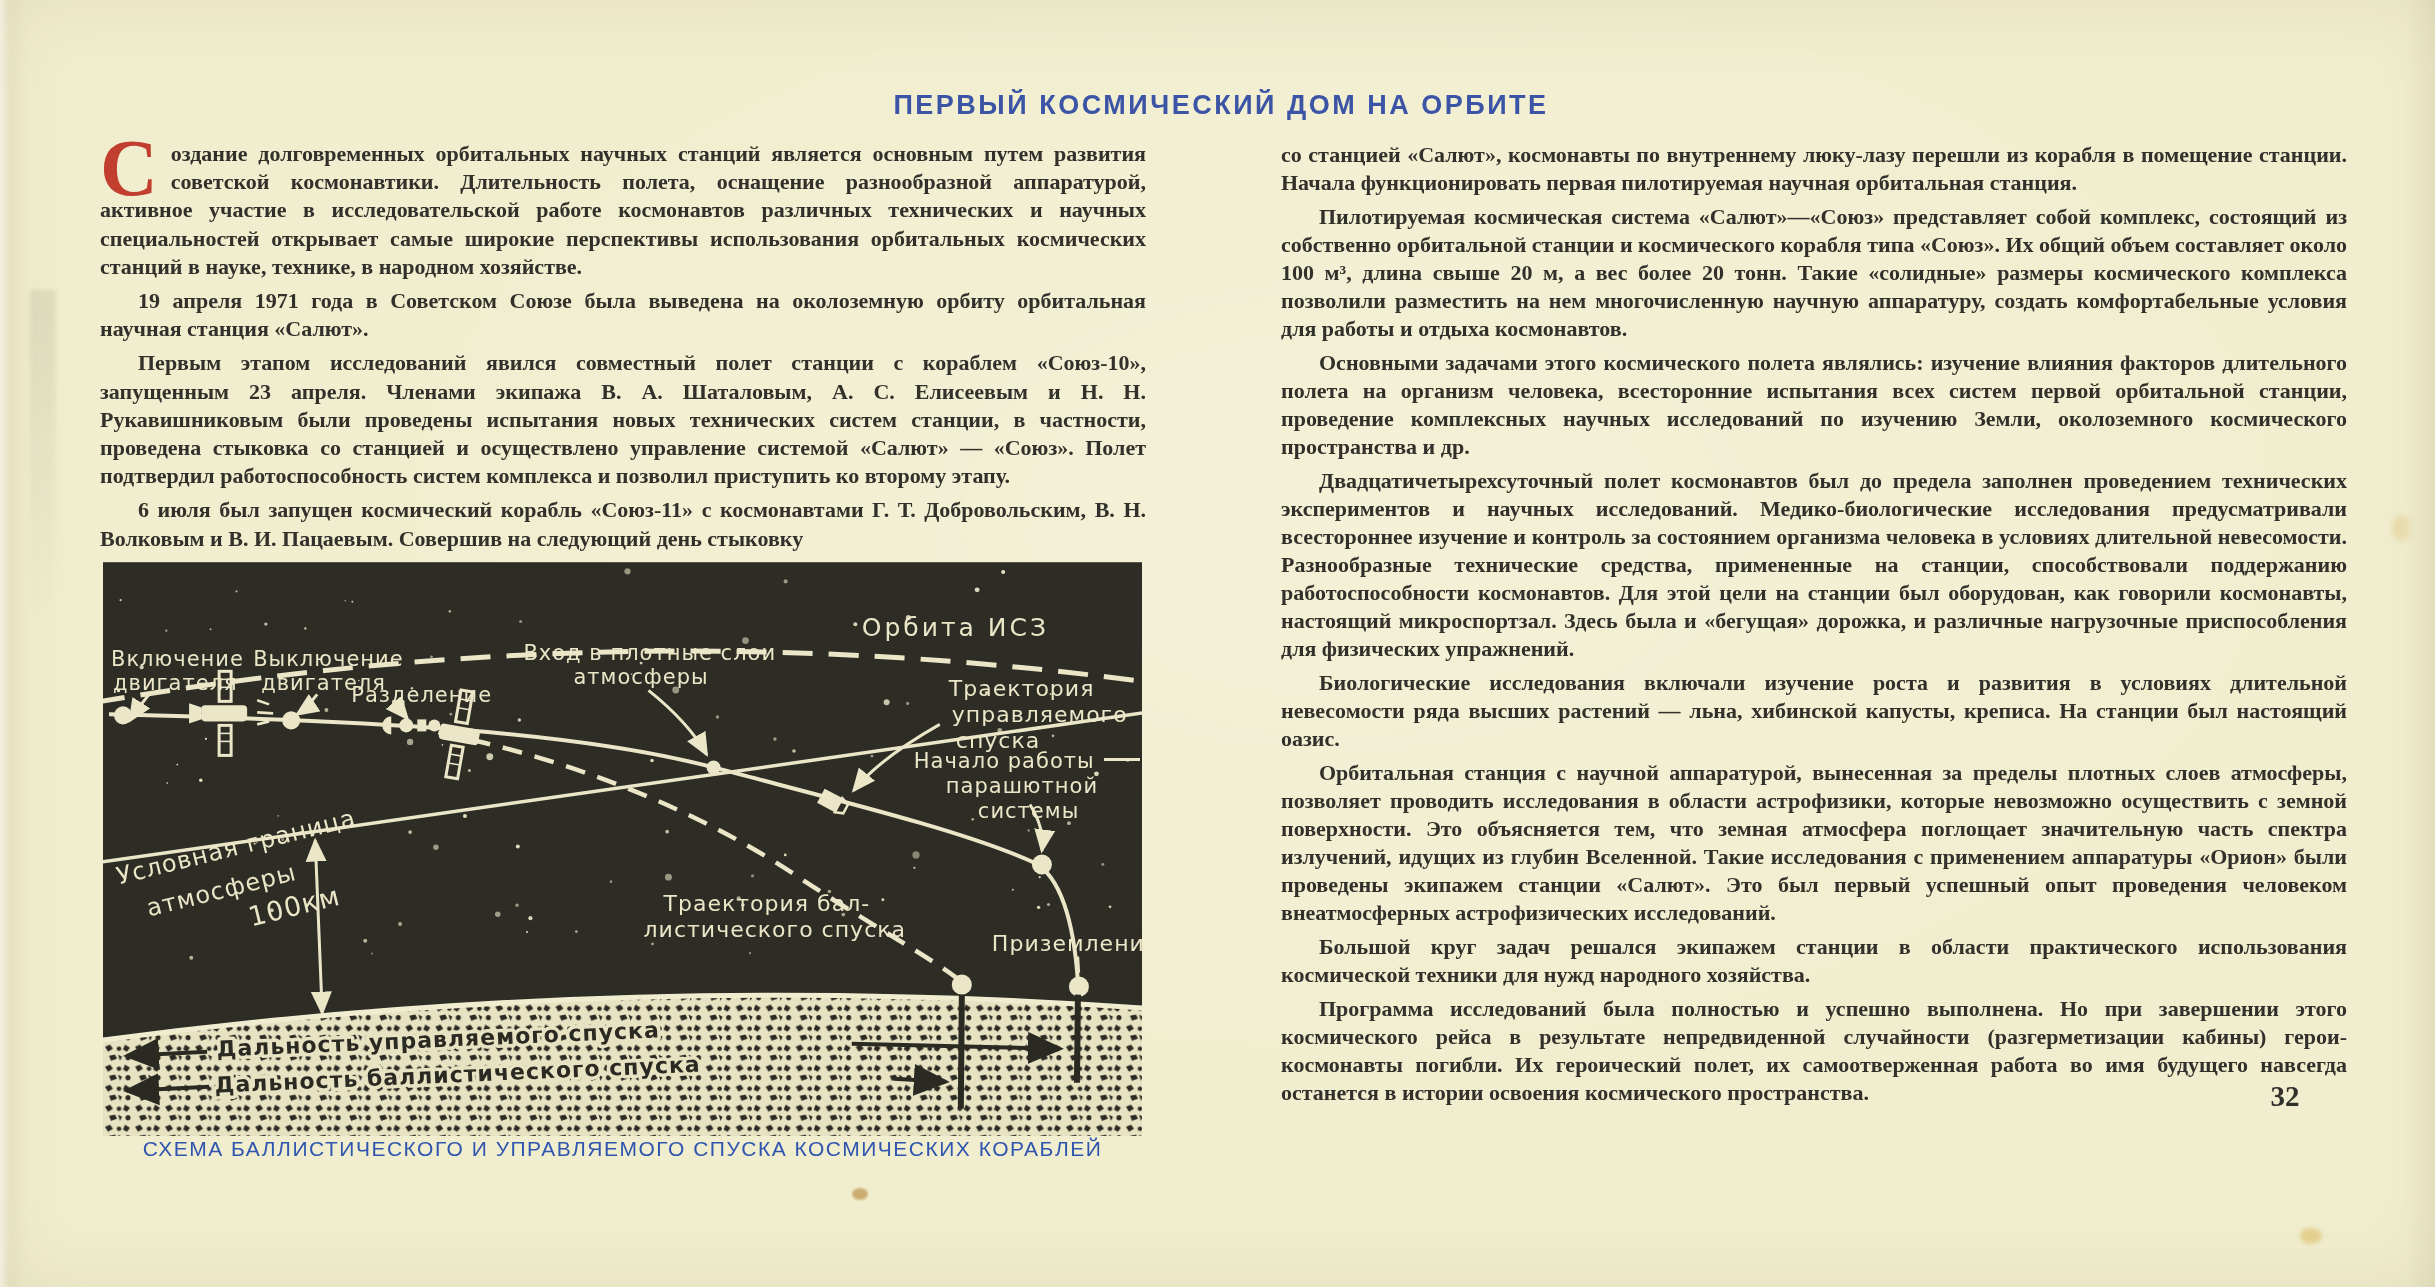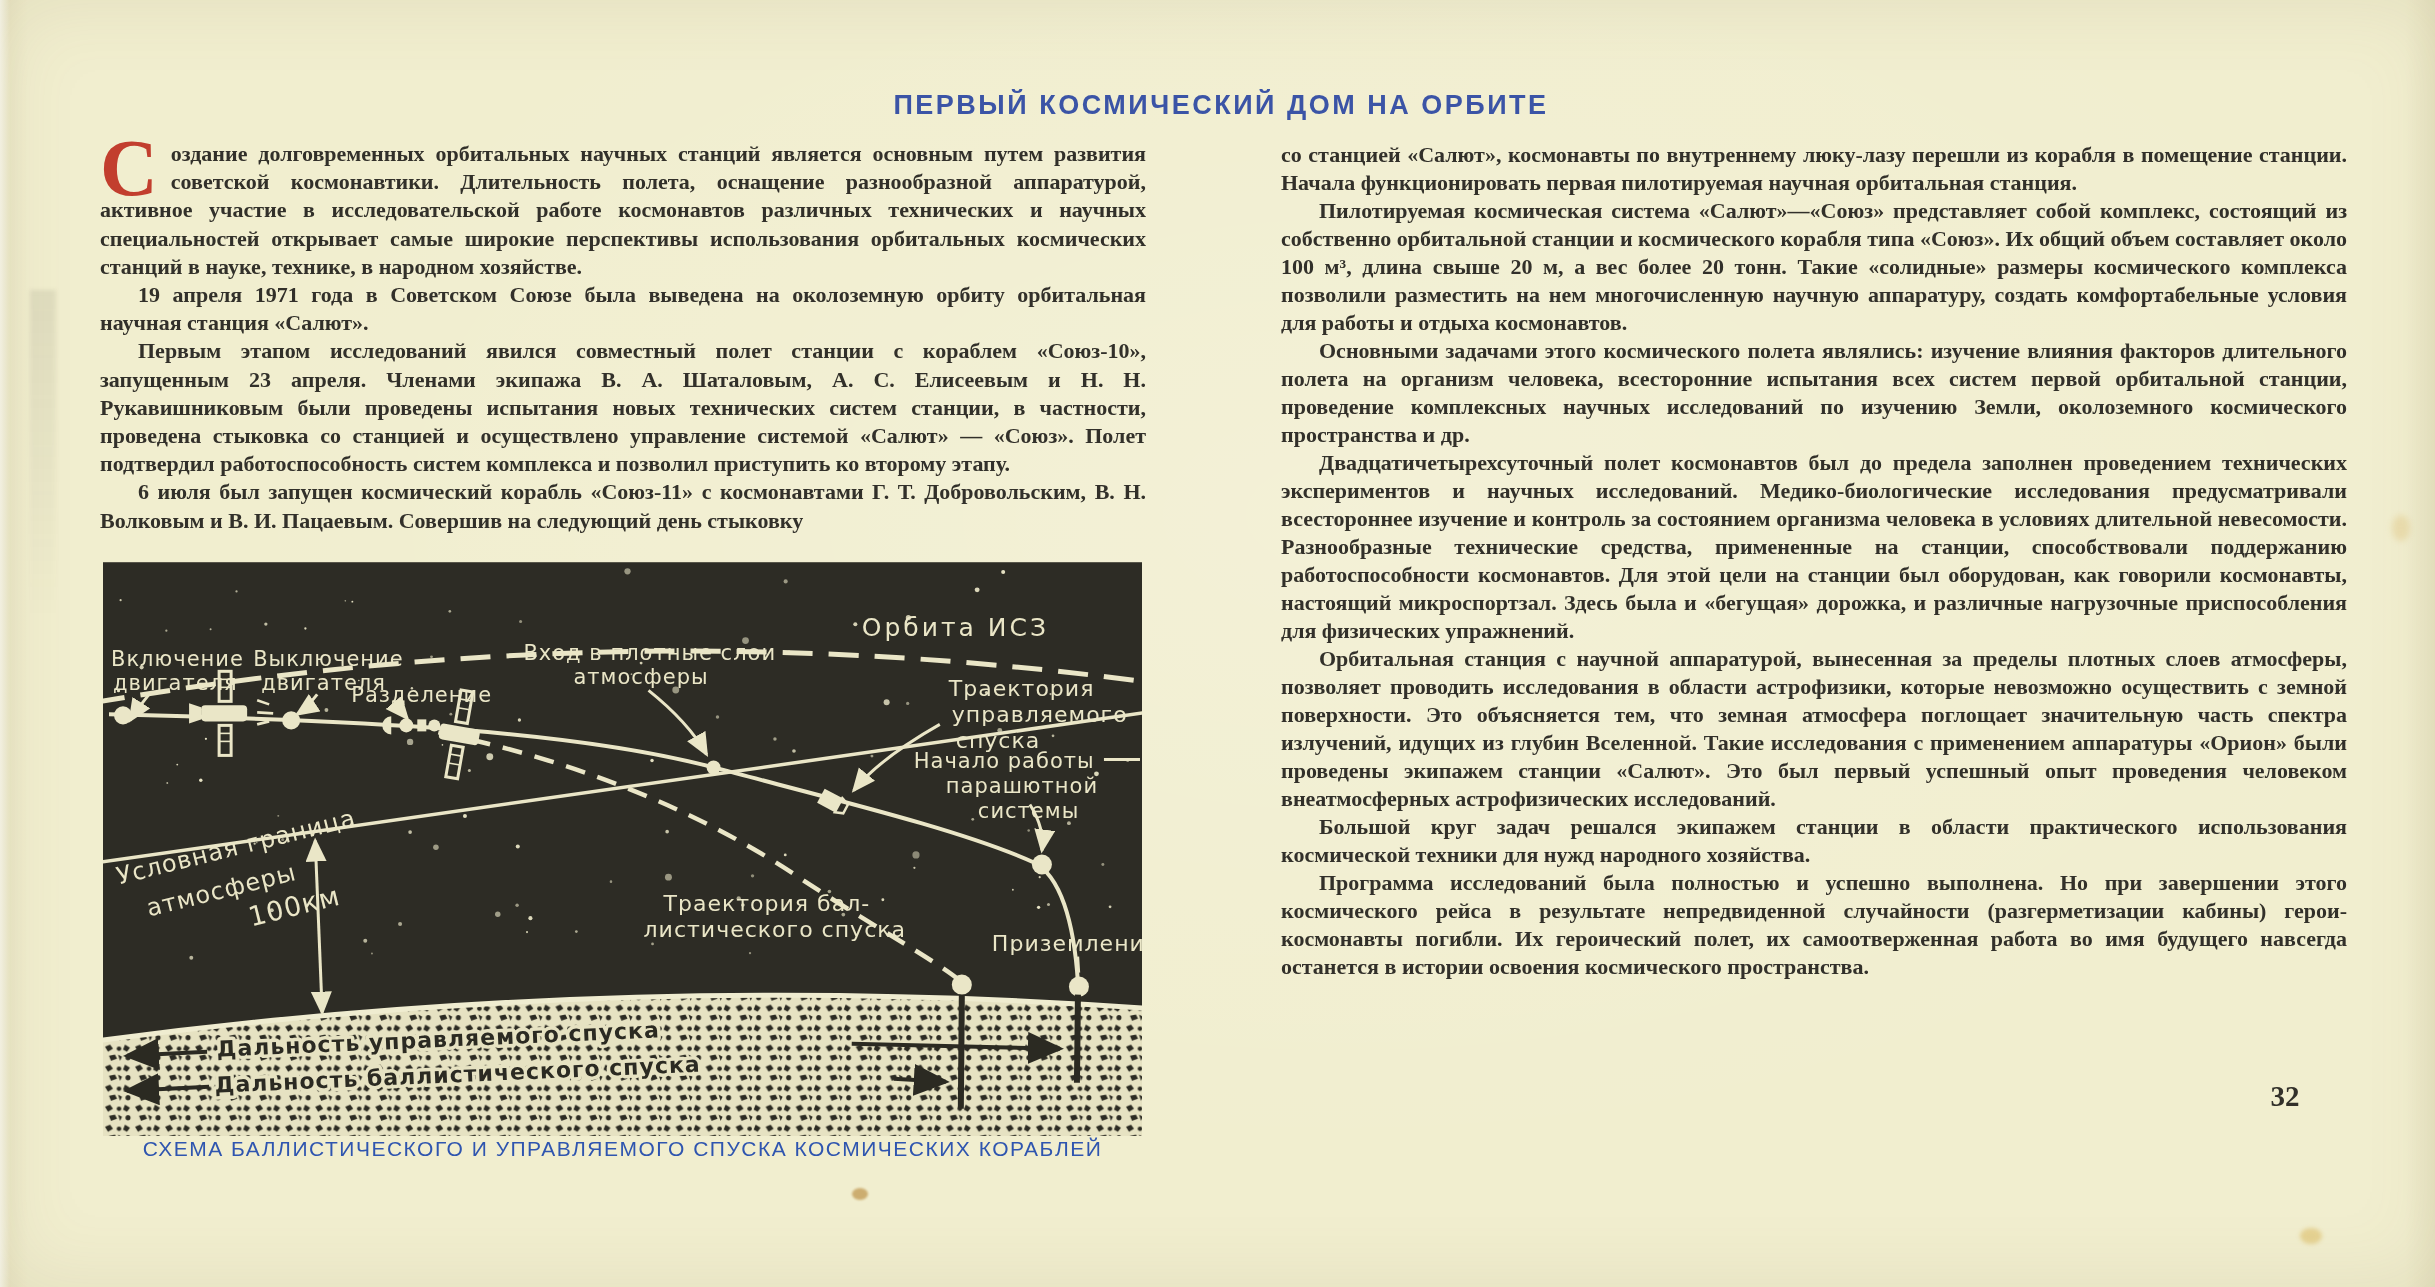--- a/index.html
+++ b/index.html
@@ -25,21 +25,21 @@
     position:absolute; left:0; top:90px; width:100%;
     margin:0; text-align:center;
     font-family:"Liberation Sans", sans-serif;
     font-size:27px; font-weight:700; letter-spacing:2.5px;
     color:#3b54a6;
   }
   .col{ position:absolute; text-align:justify; font-weight:700; }
   .col-left{ left:100px; top:140px; width:1046px; height:424px; font-size:22px; line-height:28.2px; }
   .col-right{ left:1281px; top:141px; width:1066px; height:930px; font-size:22px; line-height:28px; }
   .para{ margin:0; }
-  .para.indent{ text-indent:38px; }
+  .para.indent{ text-indent:38px;margin-top:6px; }
   .dropcap{
     float:left;
     font:700 80px/56px "Liberation Serif", serif;
     color:#c23e2e;
     padding:0 13px 0 0;
   }
   .diagram{ position:absolute; left:103px; top:562px; width:1039px; height:574px; margin:0; }
   .diagram svg{ display:block; width:100%; height:100%; }
   .caption{
     position:absolute; left:103px; top:1137px; width:1039px;
@@ -306,20 +306,21 @@
     </svg>
   </figure>
 
   <div class="caption">СХЕМА БАЛЛИСТИЧЕСКОГО И УПРАВЛЯЕМОГО СПУСКА КОСМИЧЕСКИХ КОРАБЛЕЙ</div>
 
   <div class="col col-right">
     <p class="para">со станцией «Салют», космонавты по внутреннему люку-лазу перешли из корабля в помещение станции. Начала функционировать первая пилотируемая научная орбитальная станция.</p>
     <p class="para indent">Пилотируемая космическая система «Салют»—«Союз» представляет собой комплекс, состоящий из собственно орбитальной станции и космического корабля типа «Союз». Их общий объем составляет около 100 м³, длина свыше 20 м, а вес более 20 тонн. Такие «солидные» размеры космического комплекса позволили разместить на нем многочисленную научную аппаратуру, создать комфортабельные условия для работы и отдыха космонавтов.</p>
     <p class="para indent">Основными задачами этого космического полета являлись: изучение влияния факторов длительного полета на организм человека, всесторонние испытания всех систем первой орбитальной станции, проведение комплексных научных исследований по изучению Земли, околоземного космического пространства и др.</p>
     <p class="para indent">Двадцатичетырехсуточный полет космонавтов был до предела заполнен проведением технических экспериментов и научных исследований. Медико-биологические исследования предусматривали всестороннее изучение и контроль за состоянием организма человека в условиях длительной невесомости. Разнообразные технические средства, примененные на станции, способствовали поддержанию работоспособности космонавтов. Для этой цели на станции был оборудован, как говорили космонавты, настоящий микроспортзал. Здесь была и «бегущая» дорожка, и различные нагрузочные приспособления для физических упражнений.</p>
+    <p class="para indent">Биологические исследования включали изучение роста и развития в условиях длительной невесомости ряда высших растений — льна, хибинской капусты, креписа. На станции был настоящий оазис.</p>
     <p class="para indent">Орбитальная станция с научной аппаратурой, вынесенная за пределы плотных слоев атмосферы, позволяет проводить исследования в области астрофизики, которые невозможно осуществить с земной поверхности. Это объясняется тем, что земная атмосфера поглощает значительную часть спектра излучений, идущих из глубин Вселенной. Такие исследования с применением аппаратуры «Орион» были проведены экипажем станции «Салют». Это был первый успешный опыт проведения человеком внеатмосферных астрофизических исследований.</p>
     <p class="para indent">Большой круг задач решался экипажем станции в области практического использования космической техники для нужд народного хозяйства.</p>
     <p class="para indent">Программа исследований была полностью и успешно выполнена. Но при завершении этого космического рейса в результате непредвиденной случайности (разгерметизации кабины) герои-космонавты погибли. Их героический полет, их самоотверженная работа во имя будущего навсегда останется в истории освоения космического пространства.</p>
   </div>
 
   <div class="pageno">32</div>
 
   <div class="stain s1"></div>
   <div class="stain s2"></div>
   <div class="stain s3"></div>

